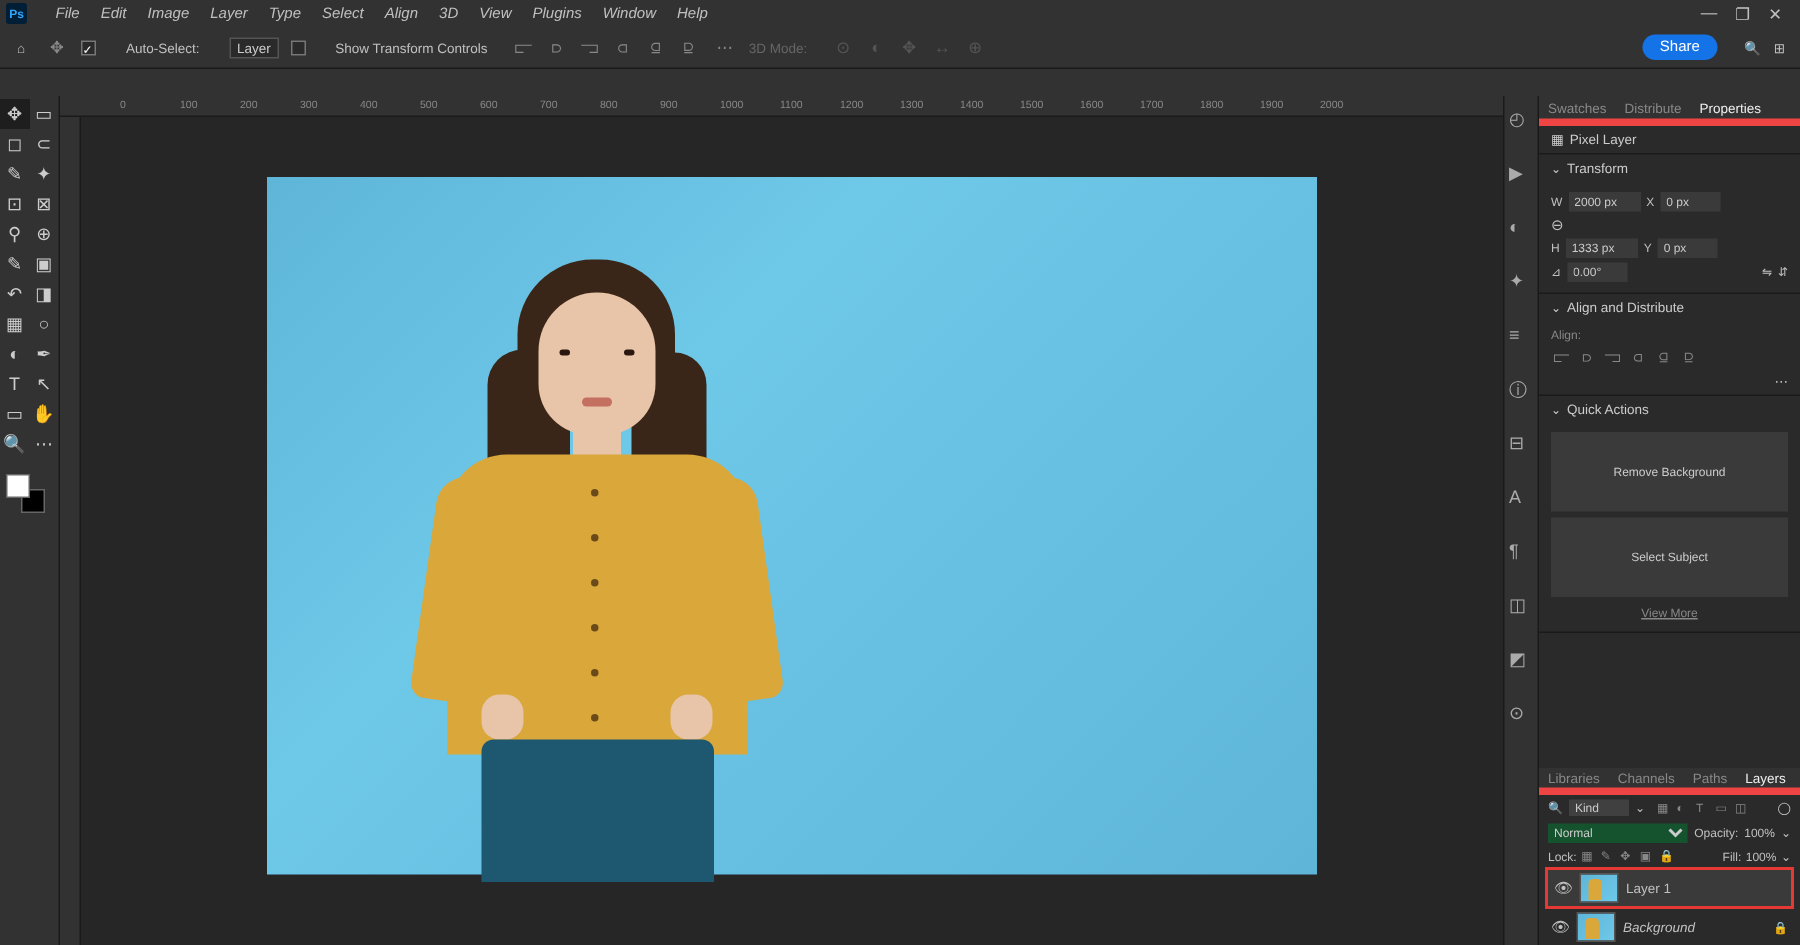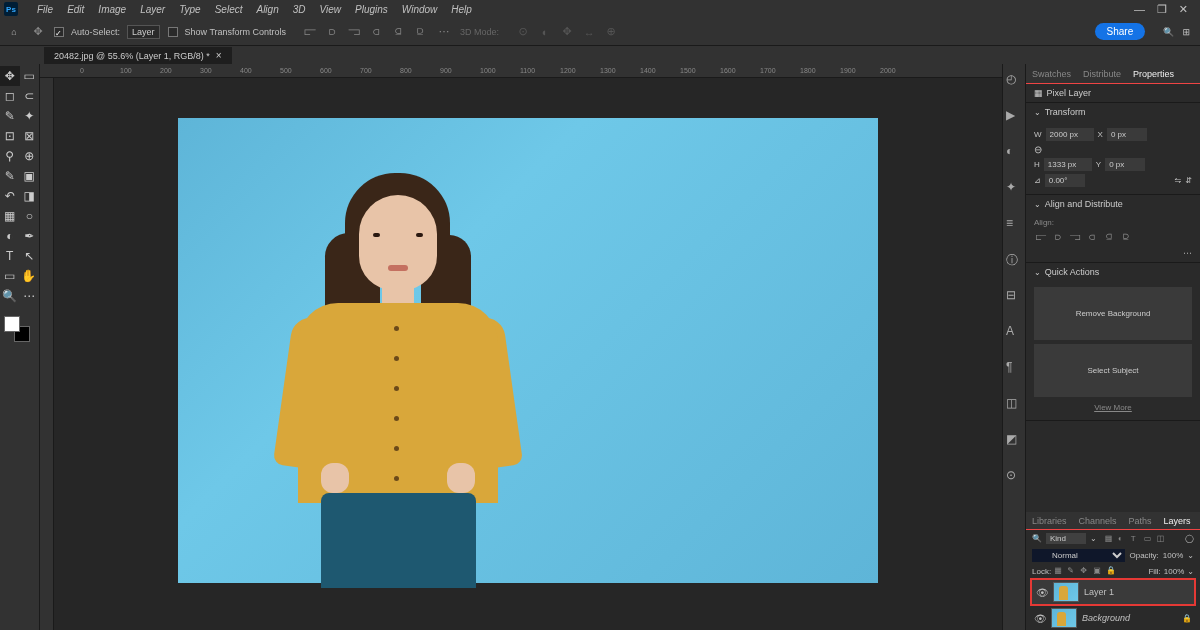--- a/index.html
+++ b/index.html
@@ -7,21 +7,21 @@
     
     
     .menu-bar { height: 18px; background: #323232; display: flex; align-items: center; padding: 0 4px; font-size: 10px; }
     .ps-logo { width: 14px; height: 14px; background: #001e36; color: #31a8ff; font-size: 8px; font-weight: bold; display: flex; align-items: center; justify-content: center; border-radius: 2px; margin-right: 12px; }
     .menu-item { padding: 0 7px; cursor: pointer; font-style: italic; }
     .window-controls { margin-left: auto; display: flex; gap: 12px; padding-right: 8px; font-size: 11px; }
     
     
     .options-bar { height: 28px; background: #323232; border-bottom: 1px solid #1a1a1a; display: flex; align-items: center; padding: 0 6px; font-size: 9px; gap: 8px; }
     .home-icon { width: 16px; height: 16px; display: flex; align-items: center; justify-content: center; }
-    .auto-select { display: flex; align-items: center; gap: 7px; }
+    .auto-select { display: flex; align-items: center; gap: 20px; }
     .checkbox { width: 10px; height: 10px; border: 1px solid #777; background: #2a2a2a; }
     .checkbox.checked::after { content: "✓"; font-size: 8px; color: #fff; }
     .layer-select { background: #2a2a2a; border: 1px solid #555; padding: 1px 4px; font-size: 9px; color: #ccc; }
     .opt-icons { display: flex; gap: 6px; margin-left: 8px; }
     .opt-icon { width: 16px; height: 16px; color: #888; font-size: 11px; display: flex; align-items: center; justify-content: center; }
     .share-btn { margin-left: auto; background: #1473e6; color: #fff; padding: 3px 12px; border-radius: 10px; font-size: 10px; }
     .top-right-icons { display: flex; gap: 8px; margin-left: 10px; margin-right: 4px; }
     
     
     .tabs { height: 18px; background: #323232; display: flex; align-items: flex-end; padding-left: 44px; font-size: 9px; }
@@ -68,21 +68,21 @@
     .eye { width: 7px; height: 4px; background: #2a1810; border-radius: 2px; }
     .lips { width: 20px; height: 6px; background: #c47060; border-radius: 10px; position: absolute; top: 112px; left: 115px; }
     
     
     .right-side { width: 198px; display: flex; background: #323232; }
     .mini-toolbar { width: 24px; background: #323232; border-left: 1px solid #1a1a1a; border-right: 1px solid #1a1a1a; padding-top: 8px; display: flex; flex-direction: column; align-items: center; gap: 20px; }
     .mini-tool { width: 16px; height: 16px; color: #aaa; font-size: 12px; }
     
     .panels { flex: 1; display: flex; flex-direction: column; background: #2a2a2a; font-size: 9px; }
     
-    .panel-tabs { display: flex; background: #323232; height: 20px; align-items: center; border-bottom: 1px solid #ef4444; }
+    .panel-tabs { display: flex; background: #323232; height: 20px; align-items: center; border-bottom: 5px solid #ef4444; }
     .panel-tab { padding: 0 6px; color: #888; font-size: 9px; }
     .panel-tab.active { color: #eee; }
     
     .panel-section { border-bottom: 1px solid #1a1a1a; }
     .panel-header { padding: 4px 8px; display: flex; align-items: center; gap: 4px; font-size: 9px; color: #ccc; }
     .panel-content { padding: 4px 8px; }
     .prop-row { display: flex; align-items: center; gap: 4px; margin: 3px 0; font-size: 8px; }
     .prop-input { background: #3a3a3a; border: none; color: #ccc; padding: 2px 4px; width: 48px; font-size: 8px; }
     .prop-narrow { width: 40px; }
     
@@ -93,21 +93,21 @@
     .align-ic { width: 14px; height: 14px; color: #888; font-size: 10px; display: flex; align-items: center; justify-content: center; }
     
     
     .layers-panel { flex: 1; display: flex; flex-direction: column; background: #2a2a2a; margin-top: auto; }
     .layers-panel .panel-tabs { height: 18px; }
     .layers-toolbar { display: flex; align-items: center; padding: 3px 6px; gap: 4px; font-size: 8px; }
     .kind-input { background: #404040; border: none; color: #ccc; padding: 1px 4px; width: 40px; font-size: 8px; }
     .filter-icons { display: flex; gap: 3px; margin-left: 4px; }
     .filter-ic { width: 10px; height: 10px; color: #888; font-size: 8px; }
     .blend-row { display: flex; align-items: center; padding: 2px 6px; gap: 4px; font-size: 8px; }
-    .blend-sel { background: #0f172a; border: none; color: #ccc; padding: 1px 16px; flex: 1; font-size: 8px; }
+    .blend-sel { background: #14532d; border: none; color: #ccc; padding: 1px 0; flex: 1; font-size: 8px; }
     .lock-row { display: flex; align-items: center; padding: 2px 6px; gap: 3px; font-size: 8px; }
     .lock-ic { width: 10px; height: 10px; color: #888; font-size: 8px; }
     
     .layer-list { padding: 0 4px; }
     .layer-item { display: flex; align-items: center; padding: 2px 4px; gap: 5px; font-size: 9px; }
     .layer-item.highlighted { border: 2px solid #e53935; background: #3a3a3a; }
     .eye-icon { width: 12px; font-size: 10px; }
     .layer-thumb { width: 26px; height: 20px; background: linear-gradient(135deg, #5eb5d8, #6ec8e8); position: relative; border: 1px solid #555; }
     .layer-thumb::after { content: ""; position: absolute; left: 5px; top: 3px; width: 9px; height: 14px; background: #d9a73a; border-radius: 3px 3px 0 0; }
     .layer-name { flex: 1; }
@@ -170,24 +170,20 @@
     <div class="opt-icon" style="opacity:.4">⊕</div>
   </div>
   <div class="share-btn">Share</div>
   <div class="top-right-icons">
     <span>🔍</span>
     <span>⊞</span>
   </div>
 </div>
 
 <div class="tabs">
-  <div class="tab active">
-    <span>20482.jpg @ 55.6% (Layer 1, RGB/8) *</span>
-    <span class="tab-close">×</span>
-  </div>
 </div>
 
 <div class="main">
 
   <div class="toolbar">
     <div class="tool-row">
         <div class="tool active">✥</div>
         <div class="tool">▭</div>
       </div>
     <div class="tool-row">

